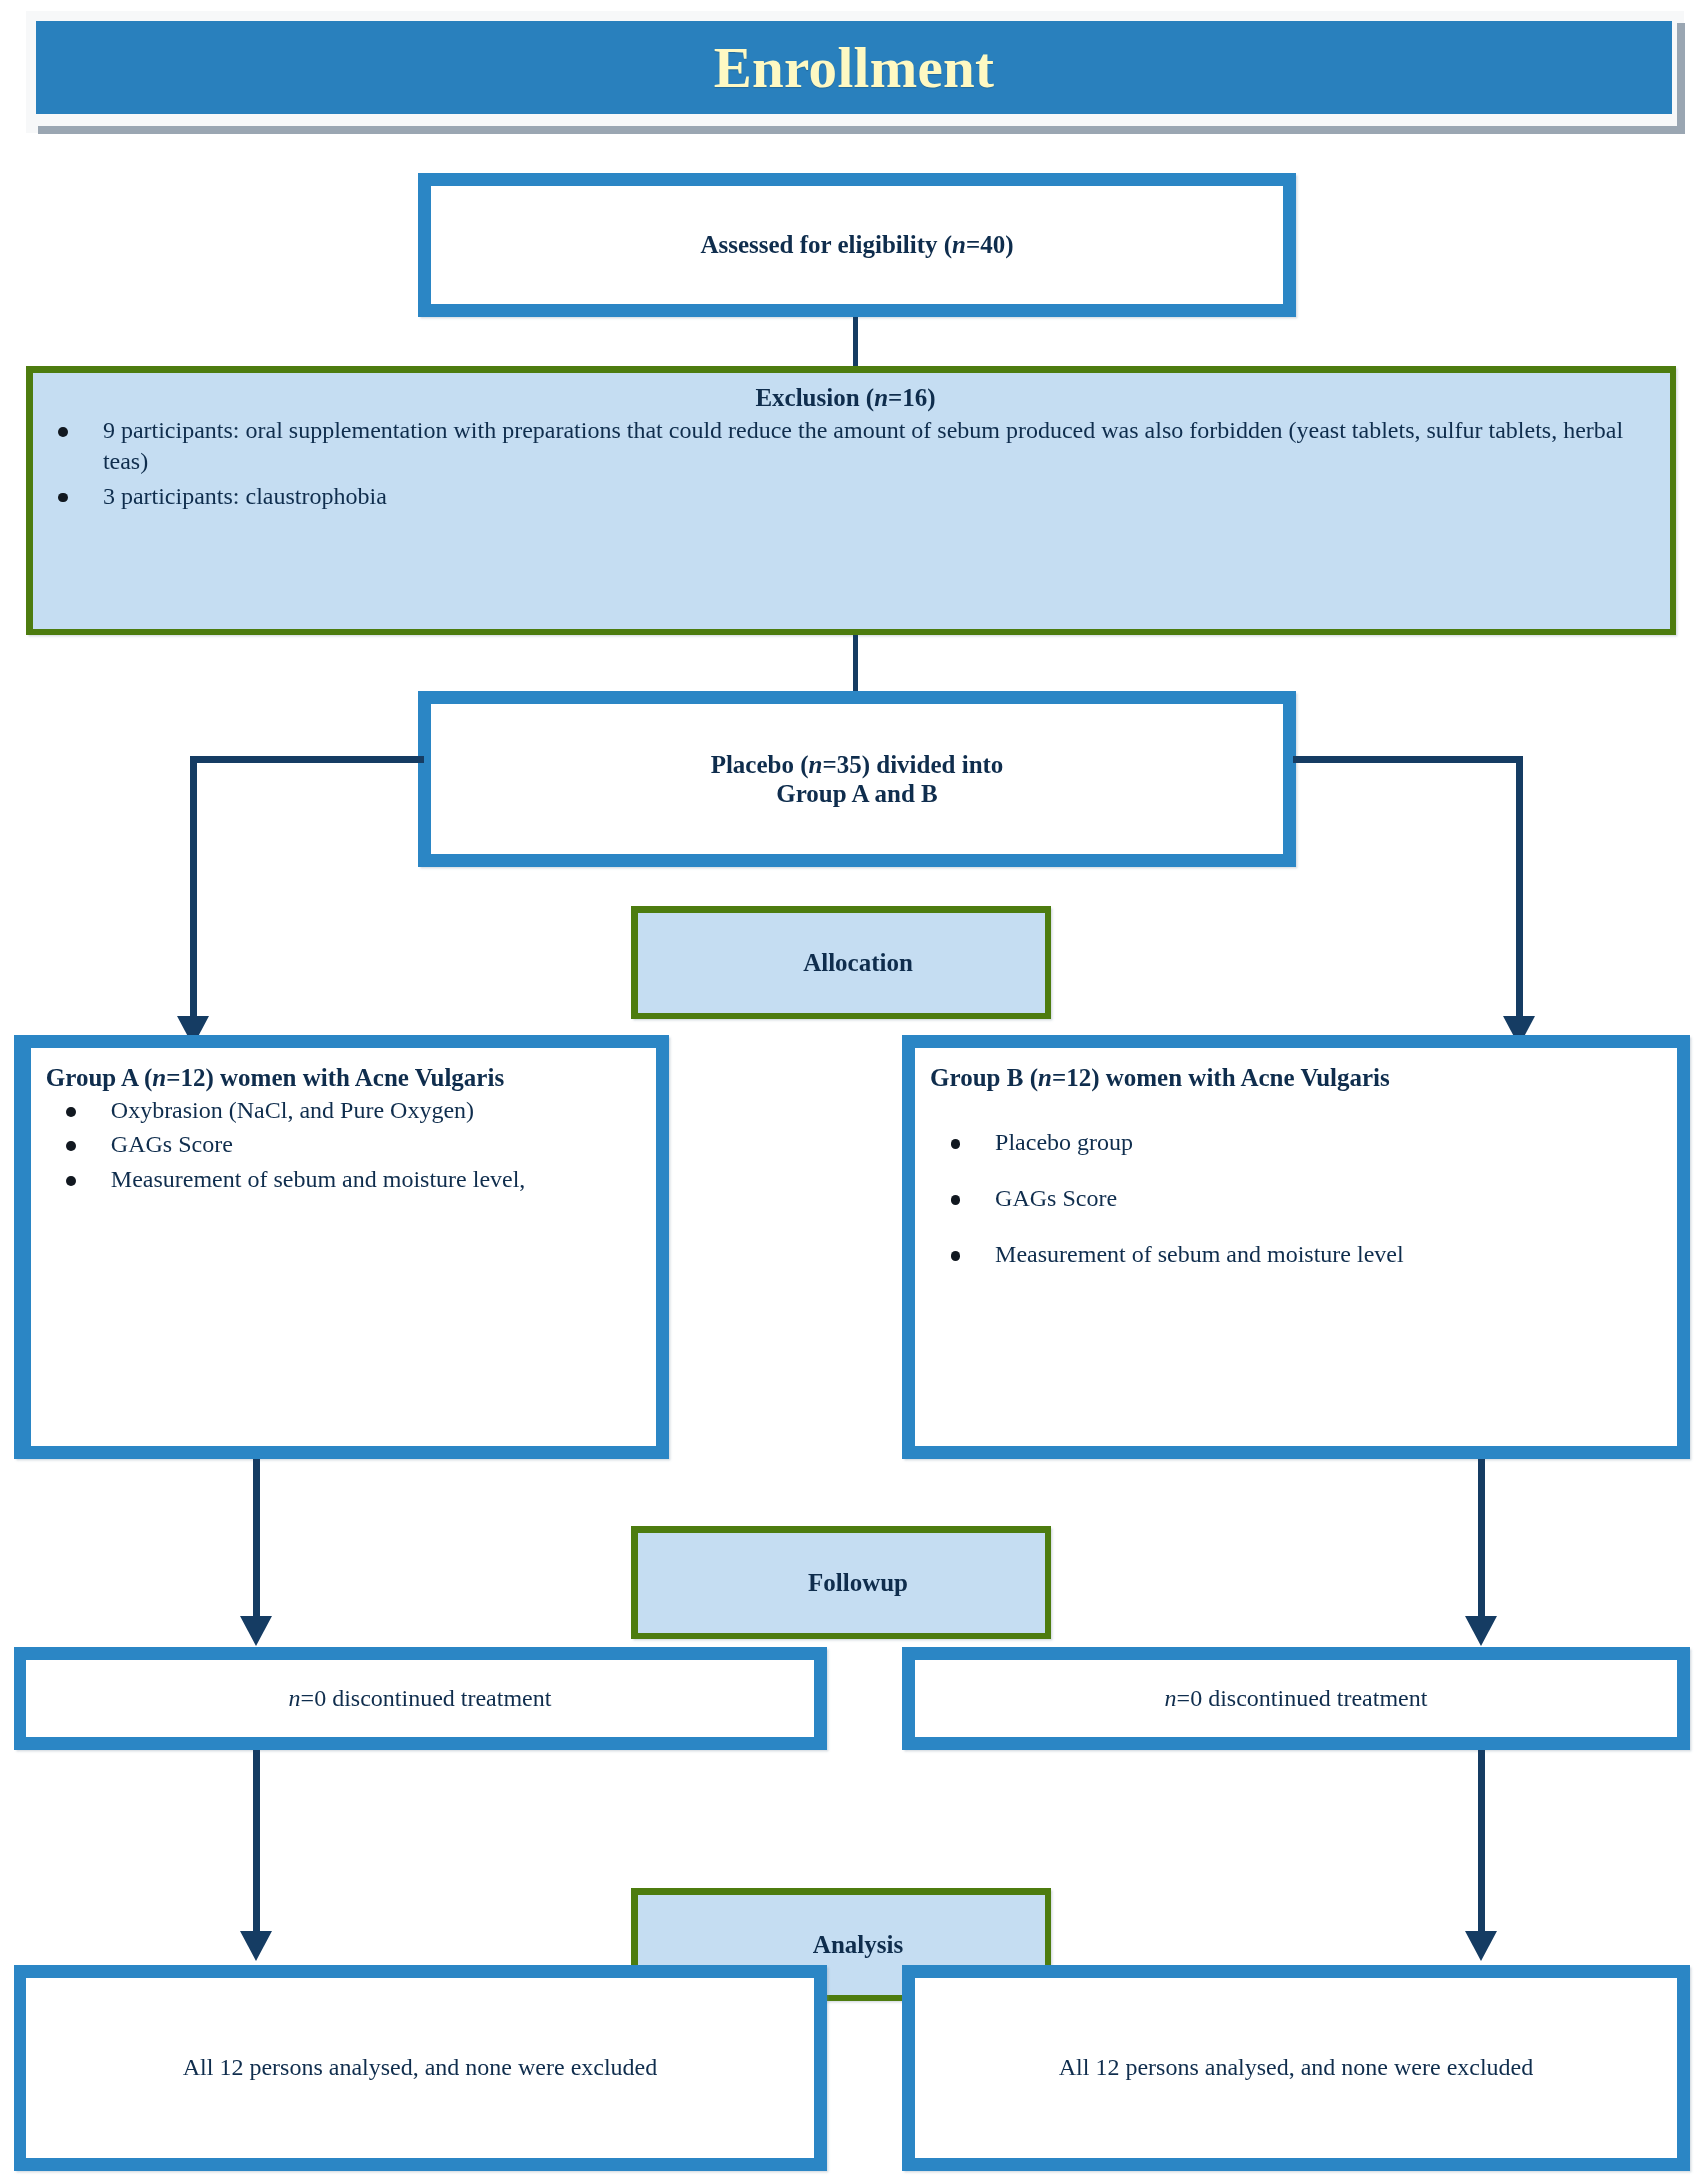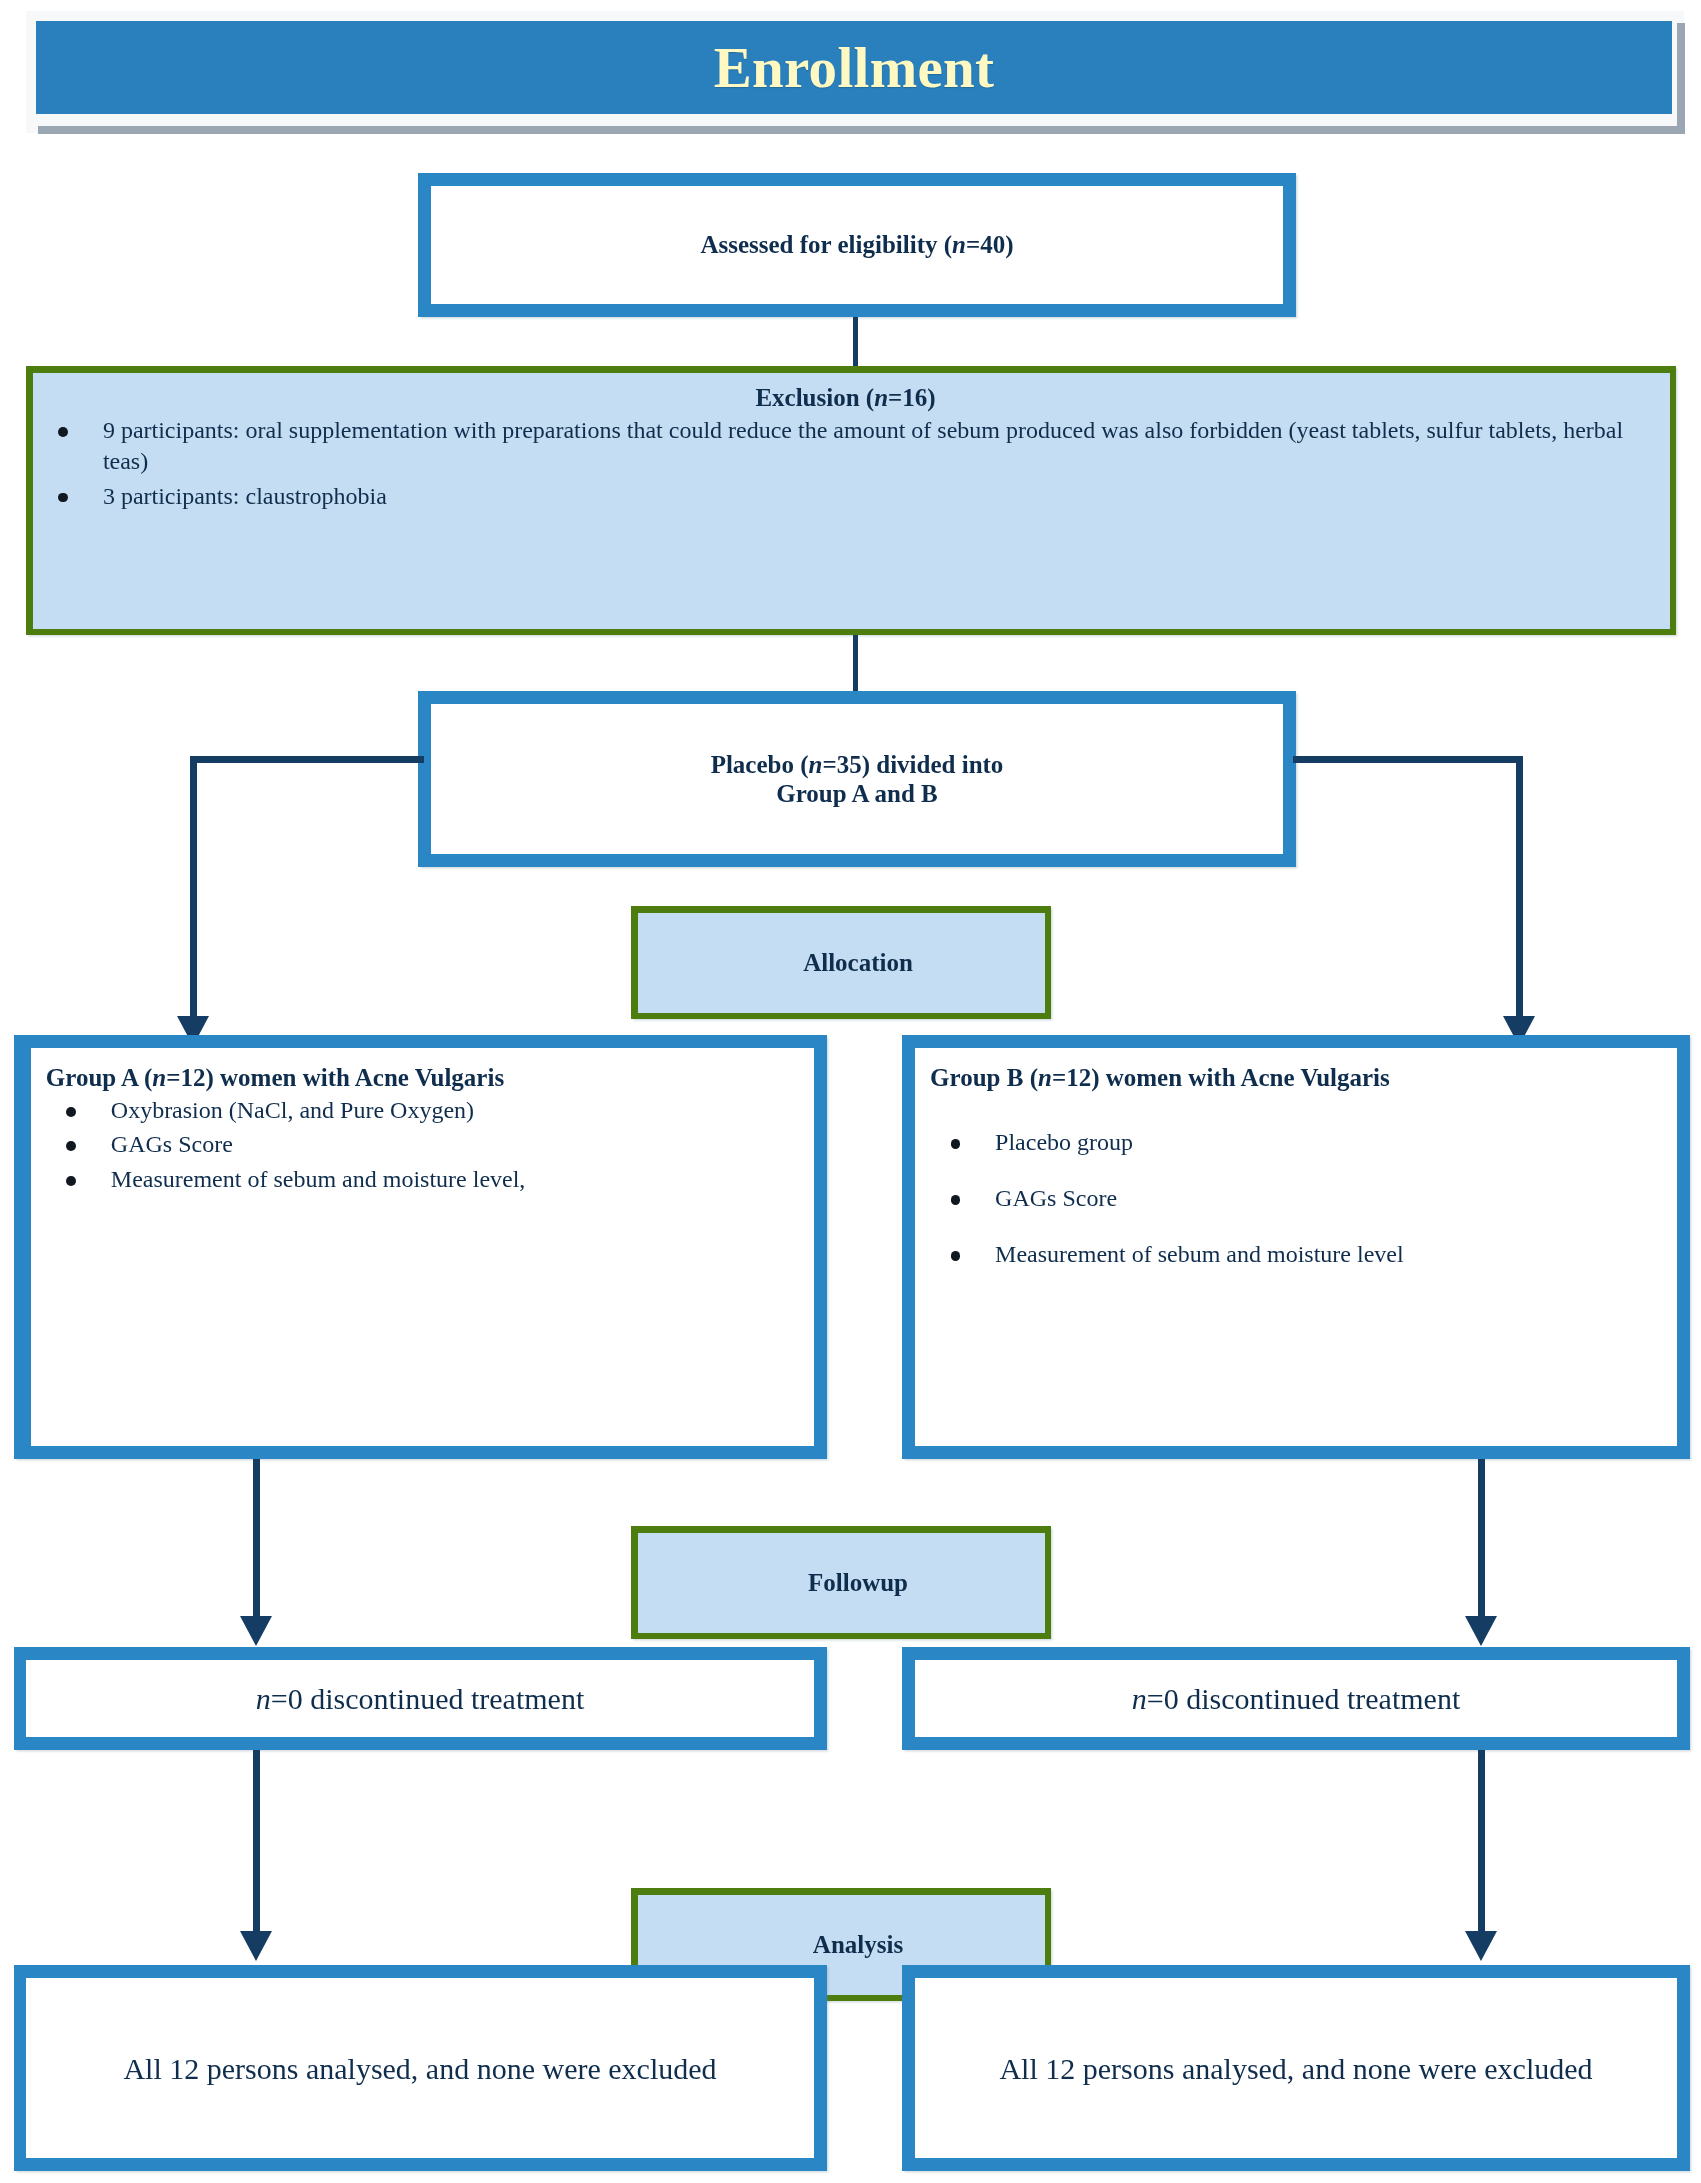--- a/index.html
+++ b/index.html
@@ -92,21 +92,21 @@
     background:#c5ddf2;
     display:flex;
     flex-direction:column;
     justify-content:center;
     padding-left:34px;
   }
   .fillnode.center .inner{ align-items:center; text-align:center; }
 
   
   .hd{ font-size:25px; font-weight:bold; line-height:1.18; }
-  .bd{ font-size:30px; line-height:1.3; font-weight:normal;font-family:Liberation Serif, serif; }
+  .bd{ font-size:24px; line-height:1.3; font-weight:normal;font-family:Liberation Serif, serif; }
   .stage-lbl{ font-size:25px; font-weight:bold; }
   .ital{ font-style:italic; }
 
   ul.bul{
     list-style:none;
     margin:2.2px 0 0 0;
     padding:0;
   }
   ul.bul li{
     position:relative;
@@ -193,21 +193,21 @@
   <div class="hline" style="left:1293px; top:756px; width:230px; height:6.5px;"></div>
   <div class="vline" style="left:1516px; top:756px; width:6.5px; height:268px;"></div>
   <div class="arrowhead" style="left:1503px; top:1016px;"></div>
 
   <div class="fillnode center" style="left:631px; top:906px; width:420px; height:113px;">
     <div class="inner">
       <span class="stage-lbl">Allocation</span>
     </div>
   </div>
 
-  <div class="node" style="left:13.5px; top:1035px; width:813px; height:424px;padding-left:15px;">
+  <div class="node" style="left:13.5px; top:1035px; width:655px; height:424px;padding-left:15px;">
     <div class="inner">
         <div class="inner2" style="padding:12px 9.8px 0 12px;">
       <div class="hd">
         <span>Group A (</span><span class="ital">n</span><span>=12) women with Acne Vulgaris</span>
       </div>
       <ul class="bul">
         <li>Oxybrasion (NaCl, and Pure Oxygen)</li>
         <li>GAGs Score</li>
         <li>Measurement of sebum and moisture level,</li>
       </ul>

